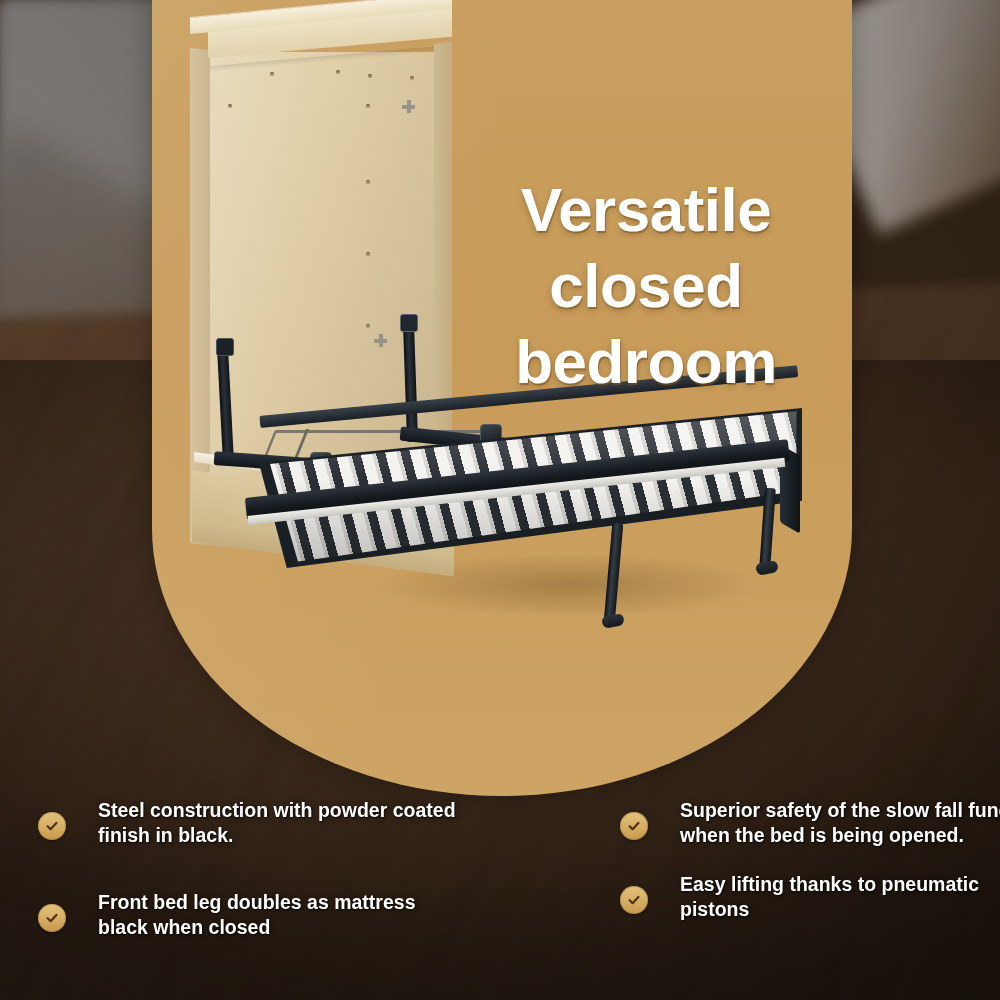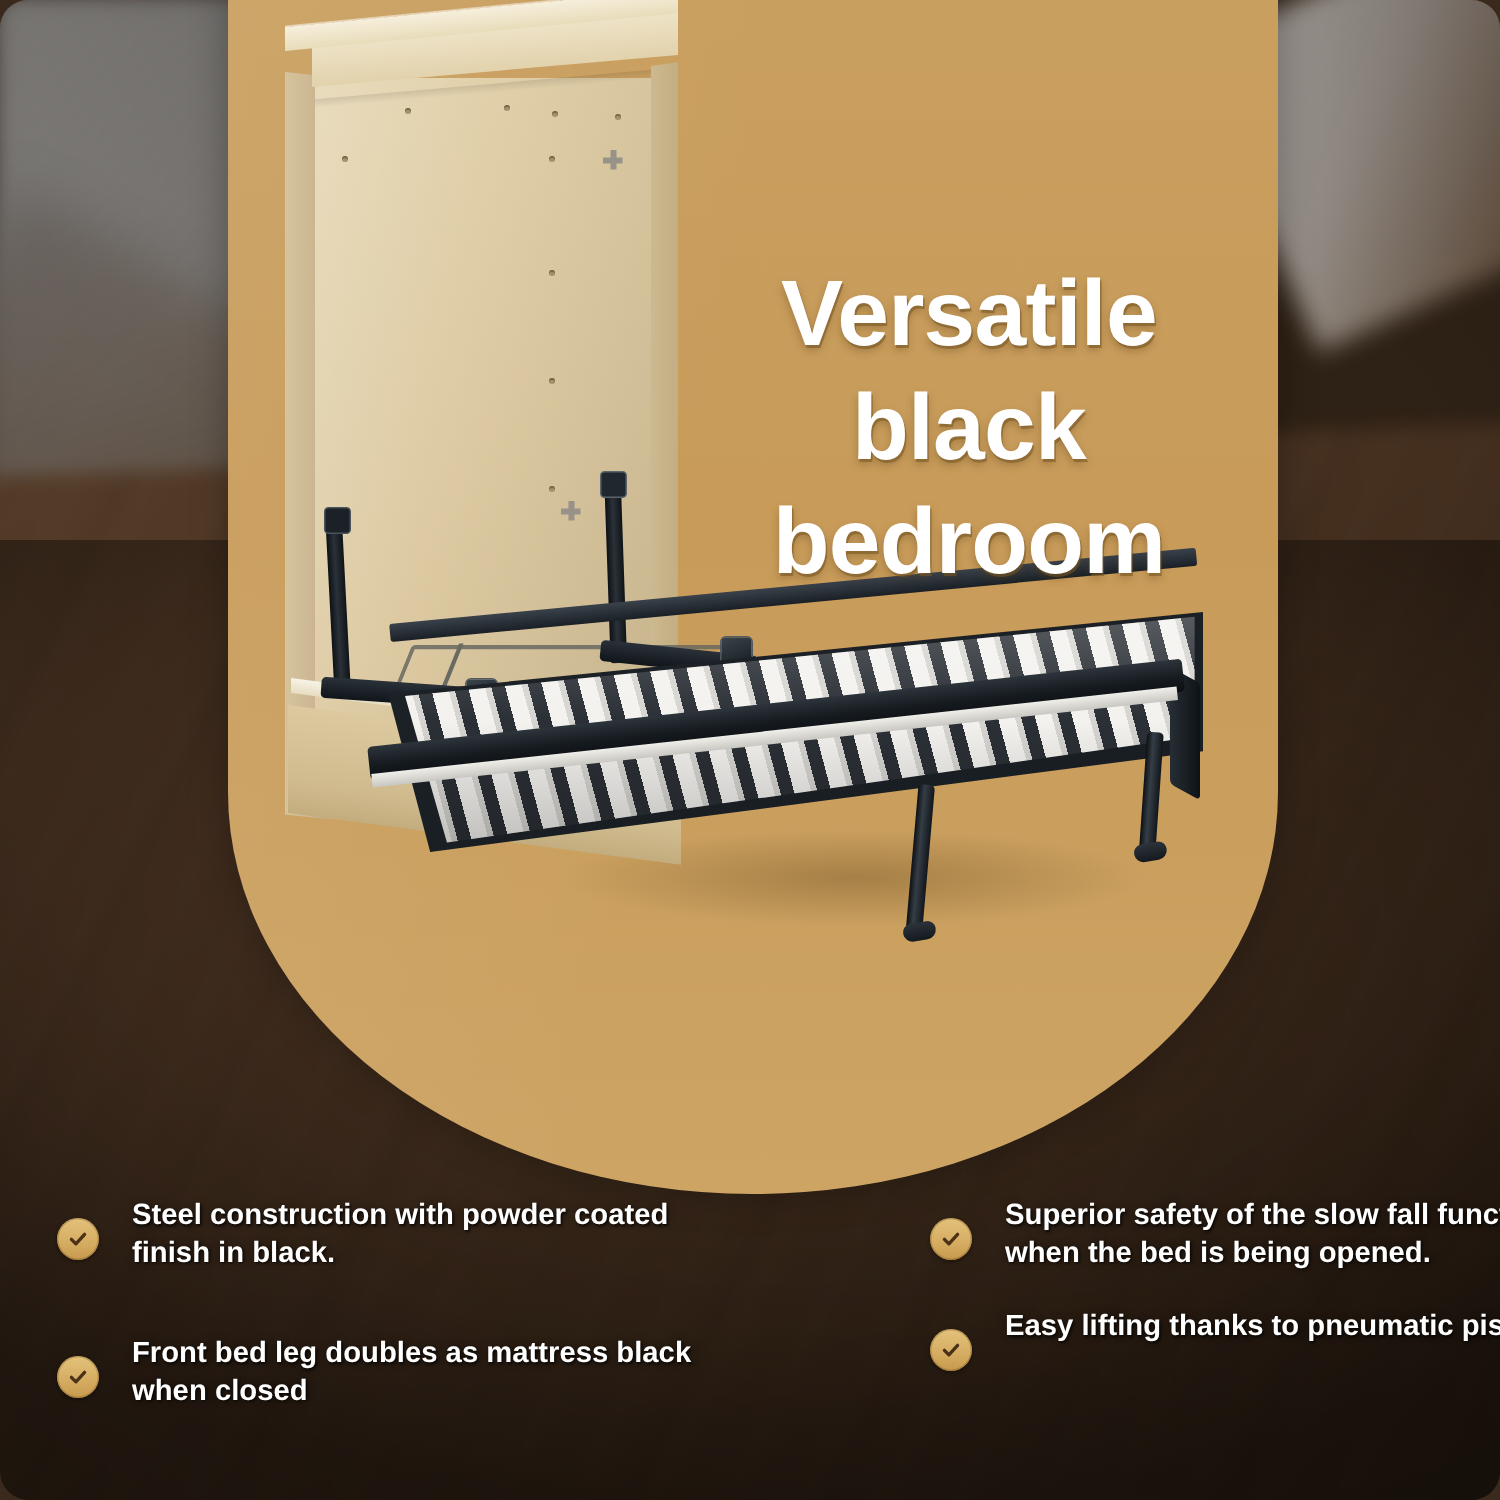--- a/index.html
+++ b/index.html
@@ -2,21 +2,21 @@
 <html><head>
 <meta charset="utf-8">
 <title>Wall Bed Product Feature Graphic</title>
 <style>
   html,body{margin:0;padding:0;}
   body{
     width:1000px;height:1000px;overflow:hidden;
     font-family:"Liberation Sans", sans-serif;
     background:#3a2a1e;
   }
-  #stage{position:relative;width:1000px;height:1000px;overflow:hidden;border-radius:19px;}
+  #stage{position:relative;width:1000px;height:1000px;overflow:hidden;}
 
   
   .bg-base{position:absolute;inset:0;
     background:
       radial-gradient(120% 70% at 12% 96%, #4a3423 0%, #3b2a1c 40%, #2e2115 75%),
       linear-gradient(160deg,#6b625e 0%,#6b625e 26%,#57483b 34%,#4b3626 44%,#402c1e 70%,#33241a 100%);
   }
   .bg-wall-left{position:absolute;left:0;top:0;width:300px;height:430px;
     background:linear-gradient(105deg,#7e7b78 0%,#73706d 35%,#6a6663 70%,#5e5854 100%);
     filter:blur(7px);}
@@ -164,21 +164,21 @@
 
   
   .bed-shadow{position:absolute;left:150px;top:540px;width:540px;height:90px;
     background:radial-gradient(50% 50% at 50% 50%, rgba(120,88,42,.45), rgba(120,88,42,0) 72%);}
 
   
   .bullets{position:absolute;left:0;top:798px;width:1000px;height:202px;}
   .col{position:absolute;top:0;width:430px;}
   .col-left{left:38px;}
   .col-right{left:620px;}
-  .bullet{position:relative;display:flex;align-items:flex-start;gap:22px;margin-bottom:24px;}
+  .bullet{position:relative;display:flex;align-items:flex-start;gap:32px;margin-bottom:24px;}
   .check{flex:0 0 auto;width:28px;height:28px;border-radius:50%;margin-top:14px;
     background:linear-gradient(180deg,#e3c27c 0%,#d6ae63 55%,#c79a4e 100%);
     box-shadow:inset 0 0 0 1px rgba(120,85,30,.35), 0 1px 3px rgba(0,0,0,.4);
     display:flex;align-items:center;justify-content:center;}
   .check svg{display:block;}
   .bullet-text{color:#ffffff;font-weight:700;font-size:19.5px;line-height:25px;
     text-shadow:1px 1px 2px rgba(0,0,0,.75), 0 0 6px rgba(0,0,0,.35);}
 </style>
 </head>
 <body>
@@ -248,21 +248,21 @@
     <div class="rail-front-lip"></div>
 
     <div class="leg leg-a"></div>
     <div class="leg-foot leg-a-foot"></div>
     <div class="leg leg-b"></div>
     <div class="leg-foot leg-b-foot"></div>
   </div>
 
   <div class="headline">
     <div>Versatile</div>
-    <div>black</div>
+    <div>closed</div>
     <div>bedroom</div>
   </div>
 
   <div class="bullets">
 
     <div class="col col-left">
       <div class="bullet">
         <div class="check">
           <svg width="16" height="16" viewBox="0 0 16 16" aria-hidden="true">
             <path d="M3.6 8.2 L6.6 11.2 L12.4 4.9" fill="none" stroke="#4A3118" stroke-width="2.2" stroke-linecap="round" stroke-linejoin="round"></path>

